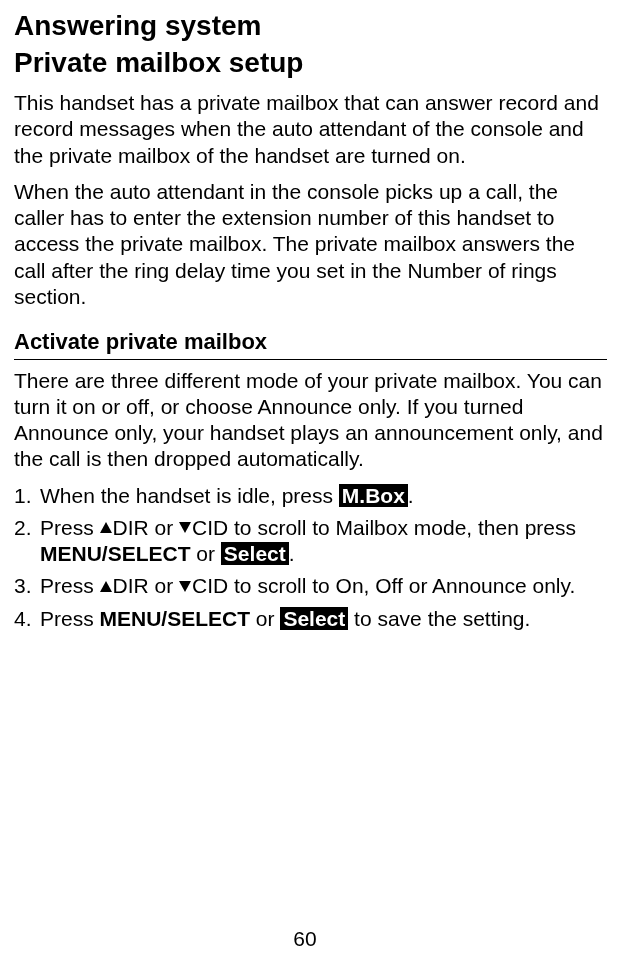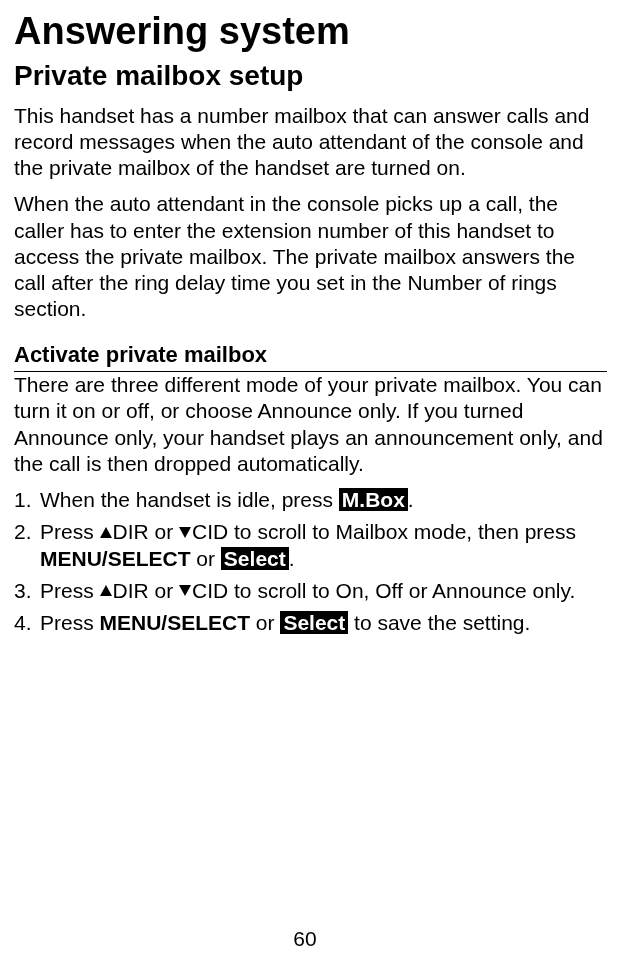--- a/index.html
+++ b/index.html
@@ -12,38 +12,39 @@
       height: 972px;
       font-family: Arial, Helvetica, sans-serif;
       background: #fff;
       color: #000;
       padding: 8px 14px 16px 14px;
       position: relative;
       font-size: 21px;
       line-height: 1.25;
     }
     .title {
-      font-size: 38px;
+      font-size: 28px;
       font-weight: bold;
       margin-bottom: 2px;
     }
     .subtitle {
       font-size: 28px;
       font-weight: bold;
       margin-bottom: 10px;
     }
     .para {
       margin-bottom: 10px;
     }
     .section-header {
       font-size: 22px;
       font-weight: bold;
       border-bottom: 1.5px solid #000;
       padding-bottom: 3px;
       margin-top: 18px;
+      margin-bottom: 8px;
     }
     ol {
       list-style: none;
       counter-reset: item;
       padding-left: 0;
     }
     ol li {
       counter-increment: item;
       margin-bottom: 6px;
       padding-left: 26px;
@@ -96,21 +97,21 @@
       text-align: center;
       font-size: 21px;
     }
   </style>
 </head>
 <body>
 
 <h1 class="title">Answering system</h1>
 <h2 class="subtitle">Private mailbox setup</h2>
 
-<p class="para">This handset has a number mailbox that can answer calls and record messages when the auto attendant of the console and the private mailbox of the handset are turned on.</p>
+<p class="para">This handset has a private mailbox that can answer record and record messages when the auto attendant of the console and the private mailbox of the handset are turned on.</p>
 
 <p class="para">
   <span>When the auto attendant in the console picks up a call, the caller has to enter the extension number of this handset to access the private mailbox. The private mailbox answers the call after the ring delay time you set in the </span><span class="bold">Number of rings</span><span> section.</span>
 </p>
 
 <h3 class="section-header">Activate private mailbox</h3>
 
 <p class="para">
   <span>There are three different mode of your private mailbox. You can turn it on or off, or choose </span><span class="bold">Announce only</span><span>. If you turned </span><span class="bold">Announce only</span><span>, your handset plays an announcement only, and the call is then dropped automatically.</span>
 </p>

